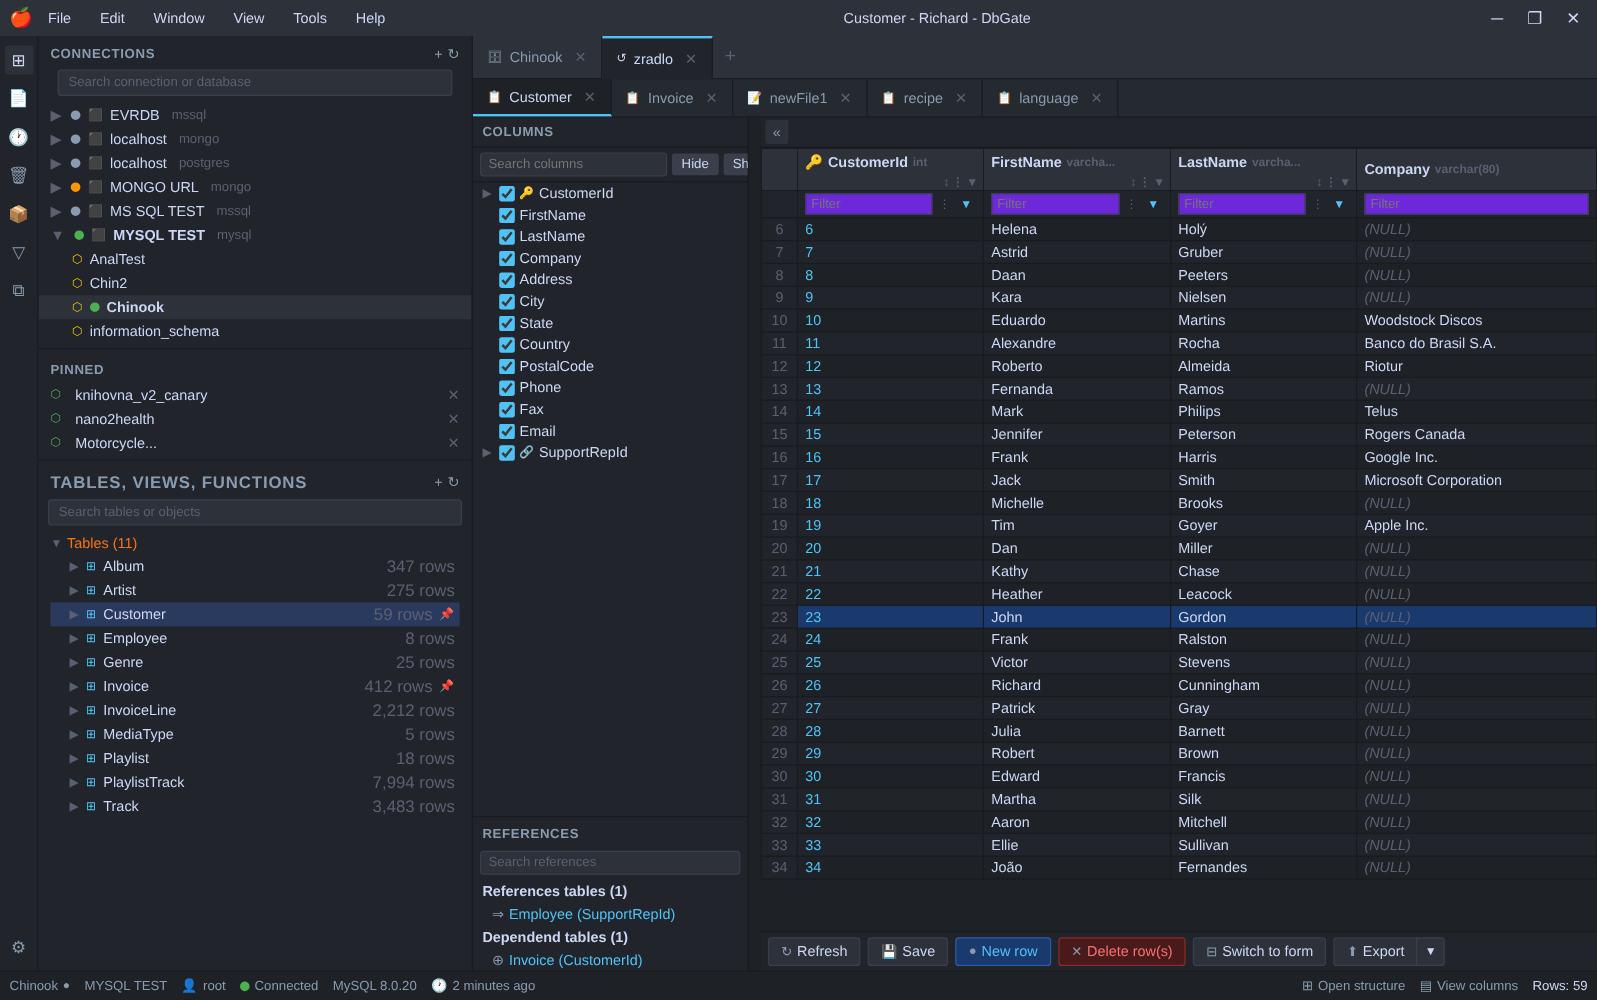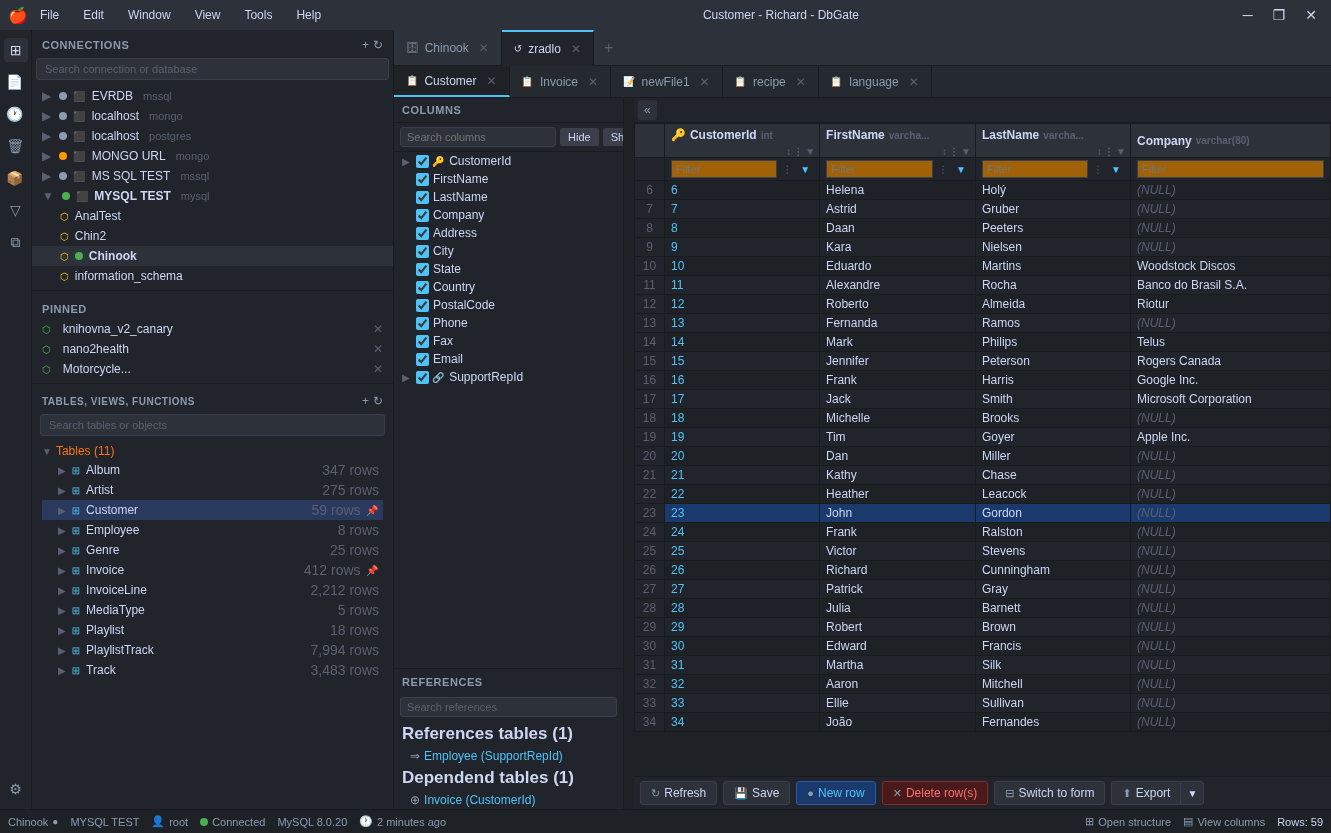--- a/index.html
+++ b/index.html
@@ -25,21 +25,21 @@
 
     
     .sidebar { width: 362px; background: #21252b; display: flex; flex-direction: column; border-right: 1px solid #181b20; flex-shrink: 0; overflow: hidden; }
 
     
     .section-header { display: flex; align-items: center; justify-content: space-between; padding: 8px 10px 4px; }
     .section-title { font-size: 11px; font-weight: bold; color: #8a9bb0; letter-spacing: 0.05em; text-transform: uppercase; }
     .section-actions { display: flex; gap: 4px; }
     .section-actions span { color: #8a9bb0; cursor: pointer; font-size: 12px; }
 
-    .search-box { margin: 2px 4px 6px; position: relative; }
+    .search-box { margin: 2px 16px 6px; position: relative; }
     .search-box input { width: 100%; background: #2d3139; border: 1px solid #3a3f4b; color: #cdd6f4; padding: 4px 8px; font-size: 11px; border-radius: 3px; outline: none; }
     .search-box input::placeholder { color: #5a6070; }
 
     .conn-list { flex-shrink: 0; max-height: 260px; overflow-y: auto; }
     .conn-item { display: flex; align-items: center; gap: 6px; padding: 3px 10px; cursor: pointer; }
     .conn-item .db-icon { color: #4fc3f7; font-size: 10px; }
     .conn-item .db-dot { width: 8px; height: 8px; border-radius: 50%; display: inline-block; flex-shrink: 0; }
     .dot-gray { background: #8a9bb0; }
     .dot-green { background: #4caf50; }
     .dot-orange { background: #ff9800; }
@@ -49,21 +49,21 @@
 
     .divider { height: 1px; background: #181b20; margin: 4px 0; }
 
     .pinned-section { flex-shrink: 0; }
     .pinned-item { display: flex; align-items: center; gap: 6px; padding: 3px 10px; cursor: pointer; position: relative; }
     .pinned-item .pin-name { color: #cdd6f4; font-size: 12px; flex: 1; }
     .pinned-item .x-btn { color: #5a6070; cursor: pointer; }
 
     .tvf-section { flex: 1; display: flex; flex-direction: column; overflow: hidden; }
     .tvf-header { display: flex; align-items: center; justify-content: space-between; padding: 6px 10px 4px; }
-    .tvf-title { font-size: 10px; font-weight: bold; color: #8a9bb0; letter-spacing: 0.05em; text-transform: uppercase; }
+    .tvf-title { font-size: 14px; font-weight: bold; color: #8a9bb0; letter-spacing: 0.05em; text-transform: uppercase; }
     .tvf-actions { display: flex; gap: 4px; }
     .search-box2 { margin: 2px 8px 4px; }
     .search-box2 input { width: 100%; background: #2d3139; border: 1px solid #3a3f4b; color: #cdd6f4; padding: 4px 8px; font-size: 11px; border-radius: 3px; outline: none; }
     .search-box2 input::placeholder { color: #5a6070; }
 
     .table-list { flex: 1; overflow-y: auto; }
     .table-group { padding: 2px 10px; }
     .table-group-header { display: flex; align-items: center; gap: 4px; cursor: pointer; padding: 2px 0; }
     .table-group-header .arrow { color: #5a6070; font-size: 10px; }
     .table-group-header .grp-name { color: #f97316; font-size: 12px; }
@@ -112,21 +112,21 @@
     .col-item .col-fk { color: #e67e22; font-size: 10px; }
     .col-item .col-name { color: #cdd6f4; font-size: 12px; }
     .col-item .col-expand { color: #5a6070; font-size: 10px; margin-right: 2px; }
 
     .refs-section { flex-shrink: 0; border-top: 1px solid #181b20; }
     .refs-header { padding: 6px 8px; }
     .refs-title { font-size: 11px; font-weight: bold; color: #8a9bb0; letter-spacing: 0.05em; }
     .refs-search { margin: 2px 6px 4px; }
     .refs-search input { width: 100%; background: #2d3139; border: 1px solid #3a3f4b; color: #cdd6f4; padding: 3px 6px; font-size: 11px; border-radius: 3px; outline: none; }
     .refs-search input::placeholder { color: #5a6070; }
-    .refs-group-title { font-size: 17px; font-weight: bold; color: #cdd6f4; padding: 3px 8px; }
+    .refs-group-title { font-size: 12px; font-weight: bold; color: #cdd6f4; padding: 3px 8px; }
     .refs-item { display: flex; align-items: center; gap: 4px; padding: 2px 8px 2px 16px; cursor: pointer; color: #4fc3f7; font-size: 12px; }
     .refs-item .ref-arrow { color: #8a9bb0; }
 
     .macros-section { flex-shrink: 0; border-top: 1px solid #181b20; padding: 6px 8px; }
     .macros-title { font-size: 11px; font-weight: bold; color: #8a9bb0; letter-spacing: 0.05em; }
 
     
     .data-grid-container { flex: 1; display: flex; flex-direction: column; overflow: hidden; }
     .grid-toolbar { display: flex; align-items: center; padding: 2px 4px; background: #21252b; border-bottom: 1px solid #181b20; gap: 2px; }
     .collapse-btn { background: #2d3139; border: none; color: #8a9bb0; cursor: pointer; padding: 3px 6px; font-size: 12px; border-radius: 2px; }
@@ -134,21 +134,21 @@
     .grid-wrapper { flex: 1; overflow: auto; position: relative; }
     .data-table { border-collapse: collapse; min-width: 100%; }
     .data-table th { background: #2d3139; color: #cdd6f4; padding: 0; border: 1px solid #181b20; position: sticky; top: 0; z-index: 10; min-width: 80px; }
     .th-inner { display: flex; align-items: center; gap: 4px; padding: 4px 6px; }
     .th-inner .col-type { color: #5a6070; font-size: 10px; }
     .th-actions { display: flex; align-items: center; gap: 2px; }
     .th-sort-icon { color: #5a6070; font-size: 10px; cursor: pointer; }
     .th-filter-icon { color: #5a6070; font-size: 10px; cursor: pointer; }
     .filter-row { background: #252930; }
     .filter-row td { padding: 2px 4px; border: 1px solid #181b20; }
-    .filter-input { background: #a16207; border: 1px solid #3a3f4b; color: #cdd6f4; padding: 2px 4px; font-size: 11px; width: 100%; outline: none; }
+    .filter-input { background: #6d28d9; border: 1px solid #3a3f4b; color: #cdd6f4; padding: 2px 4px; font-size: 11px; width: 100%; outline: none; }
     .filter-actions { display: flex; gap: 2px; }
     .filter-btn { background: none; border: none; color: #5a6070; cursor: pointer; font-size: 10px; padding: 1px 3px; }
 
     .data-table td { border: 1px solid #181b20; padding: 2px 6px; color: #cdd6f4; font-size: 12px; white-space: nowrap; }
     .data-table tr:nth-child(even) td { background: #21252b; }
     .data-table tr:nth-child(odd) td { background: #1e2227; }
     .data-table tr.selected td { background: #1a3a6e; }
     .data-table .row-num { color: #5a6070; text-align: center; min-width: 30px; background: #21252b !important; }
     .data-table .id-link { color: #4fc3f7; cursor: pointer; }
     .data-table .null-val { color: #5a6070; font-style: italic; }

